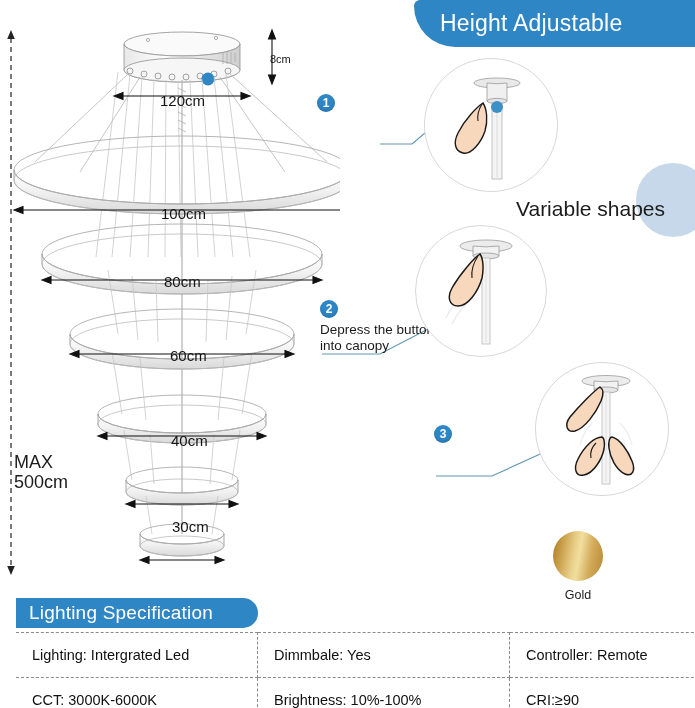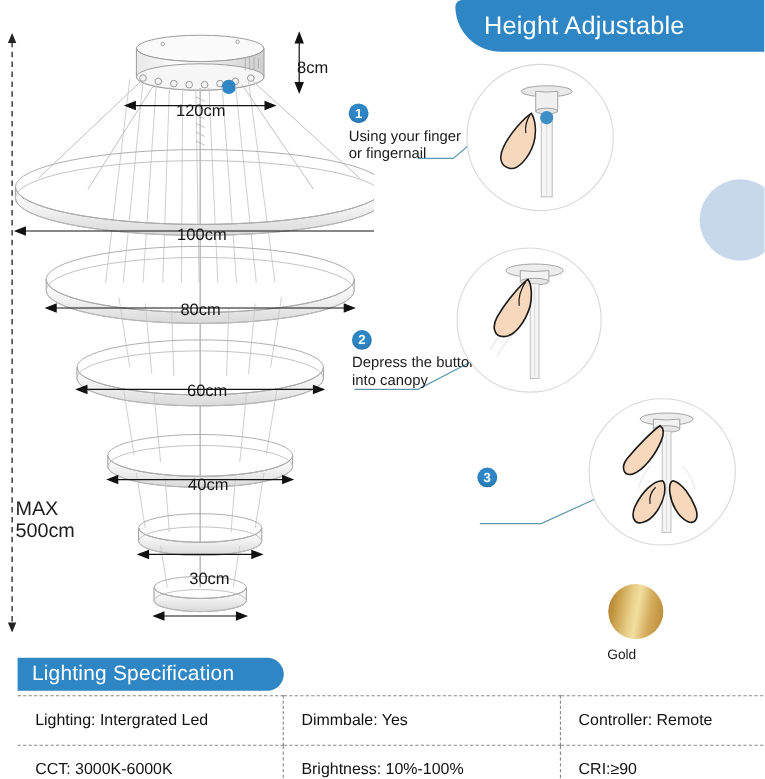--- a/index.html
+++ b/index.html
@@ -64,21 +64,21 @@
   
   #chandelier{left:0px;top:22px;width:340px;height:560px;}
 
   
   .dim-label{
     position:absolute;
     font-size:15px;color:#151515;
     white-space:nowrap;
     text-align:center;
   }
-  #dim-8cm{left:270px;top:53px;font-size:15px;}
+  #dim-8cm{left:270px;top:53px;font-size:11px;}
   #dim-120{left:160px;top:92px;}
   #dim-100{left:161px;top:205px;}
   #dim-80{left:164px;top:273px;}
   #dim-60{left:170px;top:347px;}
   #dim-40{left:171px;top:432px;}
   #dim-30{left:172px;top:518px;}
 
   
   .step{position:absolute;}
   .badge{
@@ -108,21 +108,21 @@
   #inset-1{left:424px;top:58px;width:132px;height:132px;}
   #inset-2{left:415px;top:225px;width:130px;height:130px;}
   #inset-3{left:535px;top:362px;width:132px;height:132px;}
 
   
   #gold-swatch{
     left:553px;top:531px;width:50px;height:50px;border-radius:50%;
     background:linear-gradient(100deg,#a9782c 0%,#c79c46 18%,#e9d08a 42%,#f1de9f 52%,#d4ac5c 72%,#b68731 100%);
   }
   #gold-label{
-    left:552px;top:588px;width:52px;text-align:left;
+    left:552px;top:588px;width:52px;text-align:center;
     font-size:12.5px;color:#1c1c1c;
   }
 
   
   #spec-table{
     position:absolute;left:16px;top:632px;width:663px;
     border-collapse:collapse;
     table-layout:fixed;
   }
   #spec-table td{
@@ -144,20 +144,21 @@
 <body>
 
 <div class="stage">
 
   <div class="banner" id="header-banner">
     <span>Height Adjustable</span>
   </div>
 
   <div class="abs" id="decor-circle"></div>
 
+  <div class="abs" id="variable-shapes">Variable shapes</div>
 
   <svg class="abs" id="max-axis" viewBox="0 0 14 545">
     <line x1="7" y1="8" x2="7" y2="537" stroke="#222" stroke-width="1.2" stroke-dasharray="5,4"></line>
     <polygon points="7,0 3.2,9 10.8,9" fill="#222"></polygon>
     <polygon points="7,545 3.2,536 10.8,536" fill="#222"></polygon>
   </svg>
   <div class="abs" id="max-label" style="white-space:pre-line">MAX
 500cm</div>
 
   <svg class="abs" id="chandelier" viewBox="0 0 340 560">
@@ -331,22 +332,20 @@
   </svg>
   <svg class="leader" style="left:322px;top:326px;width:110px;height:30px" viewBox="0 0 110 30">
     <path d="M0,28 L58,28 L108,2" stroke="#5f97b0" stroke-width="1.1" fill="none"></path>
   </svg>
   <svg class="leader" style="left:436px;top:448px;width:115px;height:30px" viewBox="0 0 115 30">
     <path d="M0,28 L56,28 L113,2" stroke="#5f97b0" stroke-width="1.1" fill="none"></path>
   </svg>
 
   <div class="step" id="step-1">
     <div class="badge">1</div>
-    <div class="step-text">Using your finger
-or fingernail</div>
   </div>
 
   <div class="step" id="step-2">
     <div class="badge">2</div>
     <div class="step-text">Depress the button
 into canopy</div>
   </div>
 
   <div class="step" id="step-3">
     <div class="badge">3</div>

